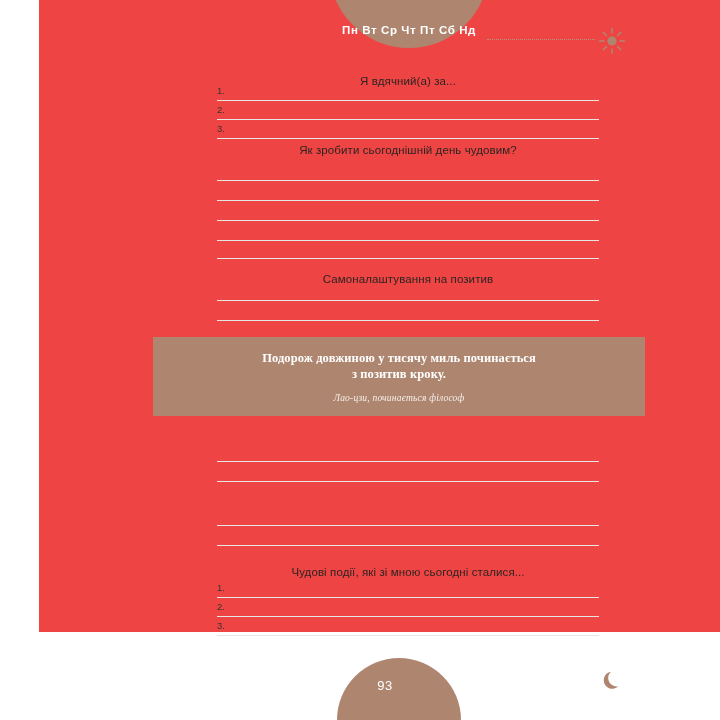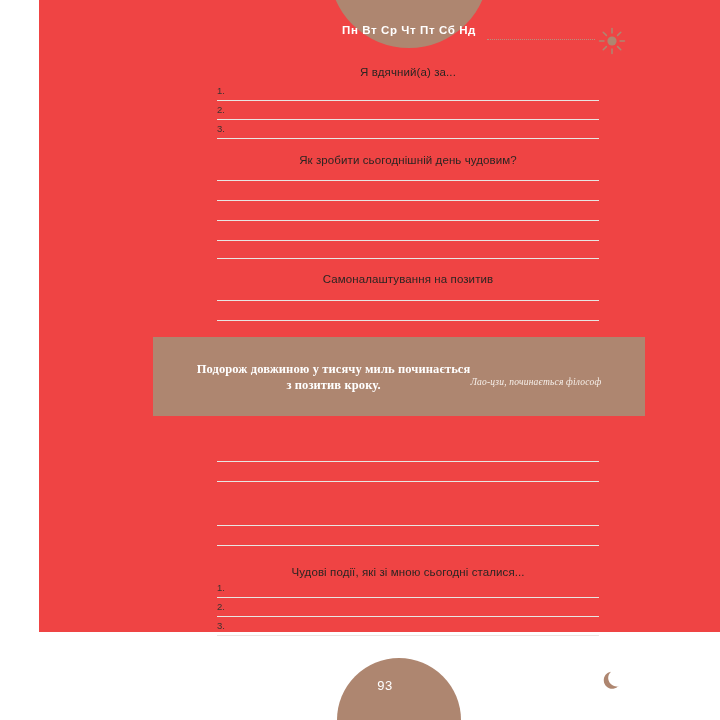--- a/index.html
+++ b/index.html
@@ -151,21 +151,21 @@
   
   .quote-band {
     position: absolute;
     left: 114px;
     top: 337px;
     width: 492px;
     height: 79px;
     background: var(--brand, #ae8670);
     color: #ffffff;
     display: flex;
-    flex-direction: row;
+    flex-direction: column;
     align-items: center;
     justify-content: center;
   }
   .quote-text {
     font-family: "Liberation Serif", serif;
     font-weight: 700;
     font-size: 12.5px;
     line-height: 16px;
     text-align: center;
     letter-spacing: 0.1px;
@@ -199,35 +199,35 @@
         <line x1="2.5" y1="15" x2="7" y2="15"></line>
         <line x1="23" y1="15" x2="27.5" y2="15"></line>
         <line x1="6.2" y1="6.2" x2="9.4" y2="9.4"></line>
         <line x1="20.6" y1="20.6" x2="23.8" y2="23.8"></line>
         <line x1="23.8" y1="6.2" x2="20.6" y2="9.4"></line>
         <line x1="9.4" y1="20.6" x2="6.2" y2="23.8"></line>
       </g>
     </svg>
   </div>
 
-  <div class="prompt" style="top:66px;">Я вдячний(а) за...</div>
+  <div class="prompt" style="top:75px;">Я вдячний(а) за...</div>
   <div class="num-row" style="top:84px;">
     <span class="num">1.</span>
     <span class="num-line"></span>
   </div>
   <div class="num-row" style="top:103px;">
     <span class="num">2.</span>
     <span class="num-line"></span>
   </div>
   <div class="num-row" style="top:122px;">
     <span class="num">3.</span>
     <span class="num-line"></span>
   </div>
 
-  <div class="prompt" style="top:154px;">Як зробити сьогоднішній день чудовим?</div>
+  <div class="prompt" style="top:144px;">Як зробити сьогоднішній день чудовим?</div>
   <div class="rule" style="top:180px;"></div>
   <div class="rule" style="top:200px;"></div>
   <div class="rule" style="top:220px;"></div>
   <div class="rule" style="top:240px;"></div>
   <div class="rule" style="top:258px;"></div>
 
   <div class="prompt" style="top:273px;">Самоналаштування на позитив</div>
   <div class="rule" style="top:300px;"></div>
   <div class="rule" style="top:320px;"></div>
 

